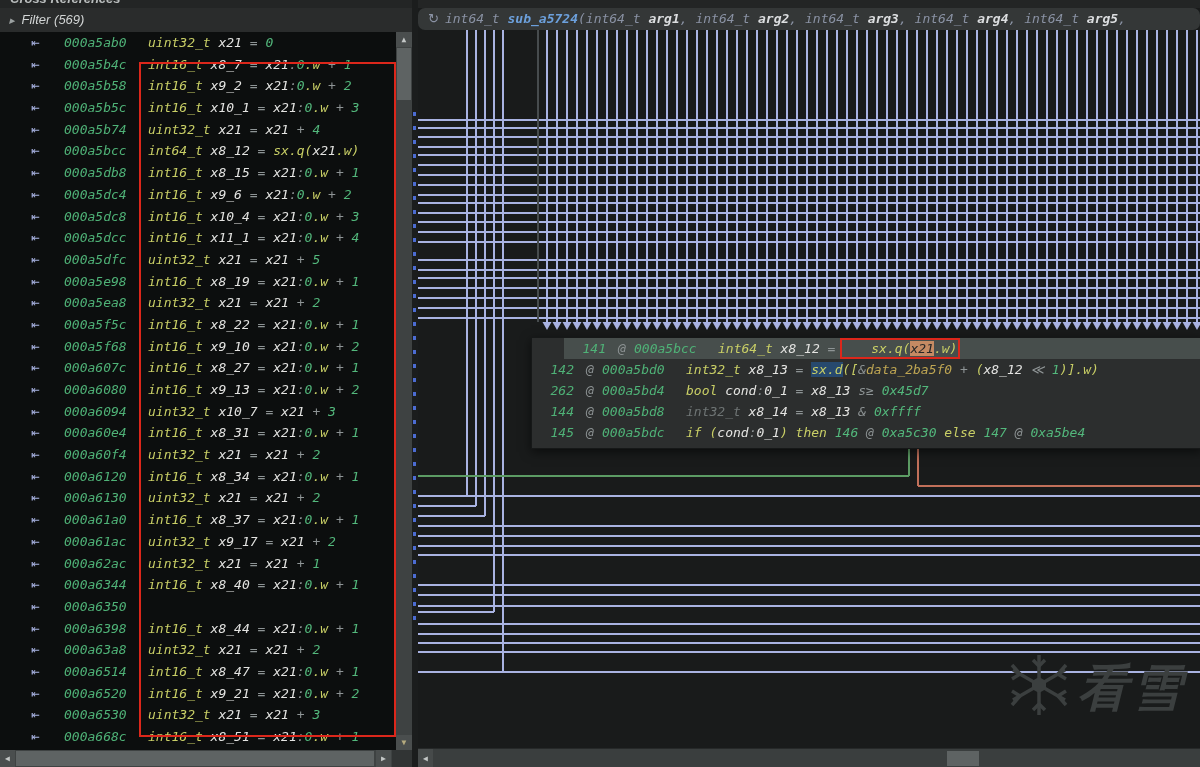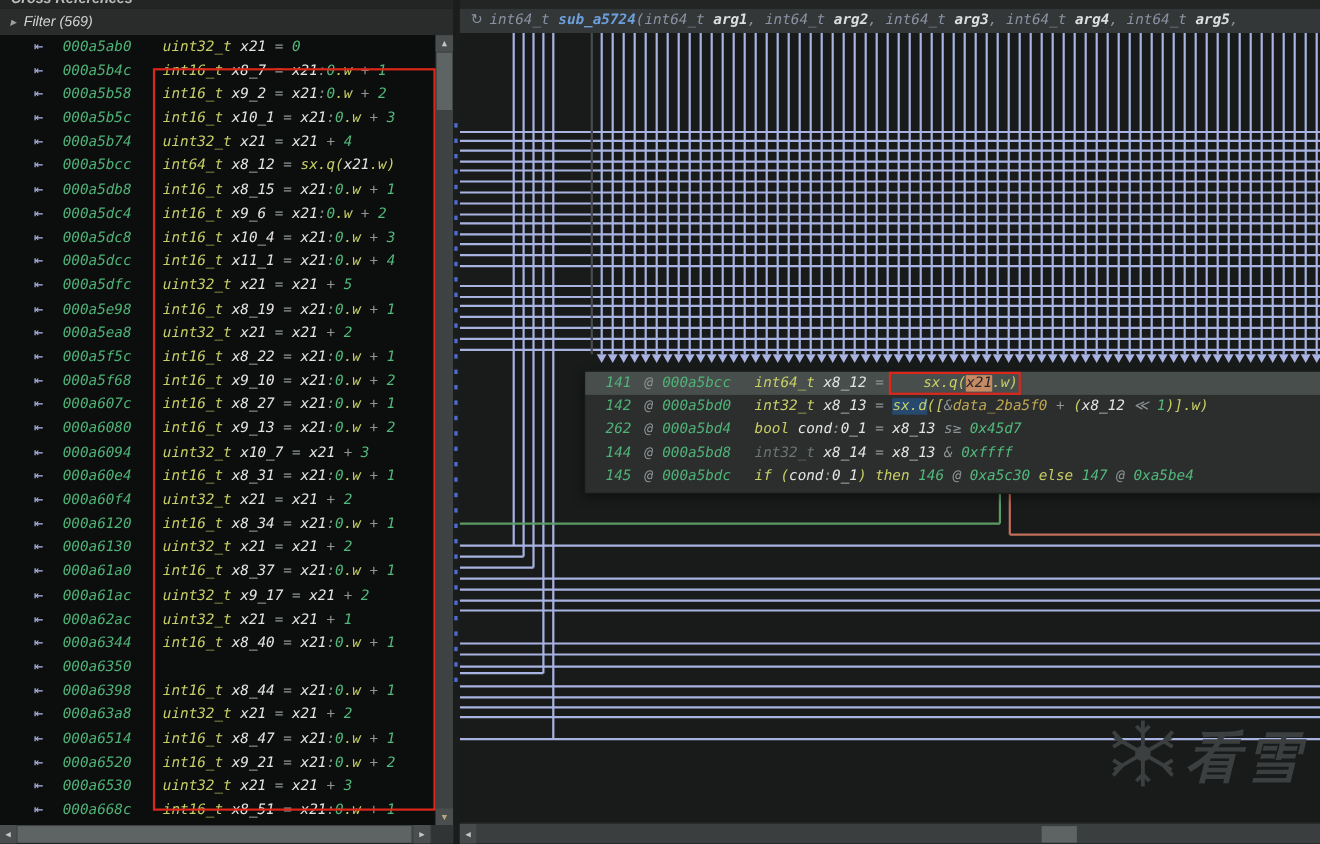--- a/index.html
+++ b/index.html
@@ -9,49 +9,49 @@
   #topstrip{position:absolute;left:0;top:0;width:1200px;height:8px;background:#232525;overflow:hidden;}
   #topstrip .t{position:absolute;left:10px;top:-9px;font-family:"Liberation Sans",sans-serif;
        font-weight:bold;font-size:13px;color:#b9bdbd;}
   
   #filter-row{position:absolute;left:0;top:8px;width:412px;height:24px;background:#2a2c2c;
        color:#d2d5d5;font-family:"Liberation Sans",sans-serif;font-size:13px;line-height:24px;}
   #filter-row .tri{color:#9aa0a0;margin:0 7px 0 9px;font-size:11px;}
   #xlist{position:absolute;left:0;top:32px;width:396px;height:718px;background:#0c0e0e;overflow:hidden;}
   .xrow{position:relative;height:21.7px;line-height:21.7px;white-space:nowrap;}
   .xrow .xi{position:absolute;left:31px;color:#a9b3e2;font-size:14px;}
-  .xrow .xa{position:absolute;left:57px;color:#4fb277;}
+  .xrow .xa{position:absolute;left:64px;color:#4fb277;}
   .xrow .xc{position:absolute;left:148px;color:#e4e4e2;}
   #redbox-list{position:absolute;left:139px;top:62px;width:253px;height:671px;
        border:2px solid #dc271b;pointer-events:none;z-index:5;}
   
   #vsb{position:absolute;left:396px;top:32px;width:16px;height:718px;background:#3e4242;}
   #vsb .btn{position:absolute;left:0;width:16px;height:15px;background:#4a4e4e;color:#c3c7c6;
        font-size:8px;text-align:center;line-height:15px;}
   #vsb-up{top:0;}
   #vsb-down{bottom:0;color:#b5ab7f !important;}
   #vsb .thumb{position:absolute;left:1px;top:16px;width:14px;height:52px;background:#5e6363;}
   #gutter{position:absolute;left:412px;top:0;width:6px;height:767px;background:#1b1d1d;}
   #hsb-left{position:absolute;left:0;top:750px;width:412px;height:17px;background:#3e4242;}
   #hsb-left .btn{position:absolute;top:0;width:15px;height:17px;background:#4a4e4e;color:#c3c7c6;
        font-size:8px;text-align:center;line-height:17px;}
   #hsbl-l{left:0;} #hsbl-r{left:376px;}
   #hsb-left .thumb{position:absolute;left:16px;top:1px;width:358px;height:15px;background:#5e6363;}
   #hsb-corner{position:absolute;left:392px;top:750px;width:20px;height:17px;background:#313434;}
   
   #rheader{position:absolute;left:418px;top:8px;width:782px;height:22px;background:#343737;
-       line-height:22px;white-space:nowrap;overflow:hidden;}
+       line-height:22px;white-space:nowrap;overflow:hidden;border-radius:7px;}
   #rheader .ric{color:#8a92a4;margin:0 6px 0 10px;font-family:"DejaVu Sans",sans-serif;}
   #rheader .t{color:#8a92a4;} #rheader .f{color:#6ca0dc;font-weight:bold;} #rheader .a{color:#dcdee0;font-weight:bold;}
   #graph{position:absolute;left:418px;top:30px;width:782px;height:718px;}
   
   #popup{position:absolute;left:531px;top:337px;width:669px;height:110px;background:#2c2e2e;
        border:1px solid #161818;box-shadow:0 3px 10px rgba(0,0,0,.55);z-index:6;}
   .pline{position:relative;height:21px;line-height:21px;white-space:nowrap;}
-  .pline.cur{background:#474e4c;}
+  .pline.cur{background:#474e4c;margin-left:32px;}
   .pnum{position:absolute;left:10px;width:32px;text-align:right;color:#4fb277;}
   .pat{position:absolute;left:54px;color:#8e9495;}
   .paddr{position:absolute;left:70px;color:#4fb277;}
   .pcode{position:absolute;left:154px;}
   
   .k{color:#c9cf66;} .n{color:#53b87c;} .o{color:#8e9495;} .dt{color:#bfa653;} .dim{color:#6f7575;}
   .pcode,.xc{color:#e4e4e2;}
   .redbox{outline:2px solid #dc271b;outline-offset:1px;padding-left:28px;}
   .mk{background:#c58a63;color:#262626;}
   .selbg{background:#27496e;}

